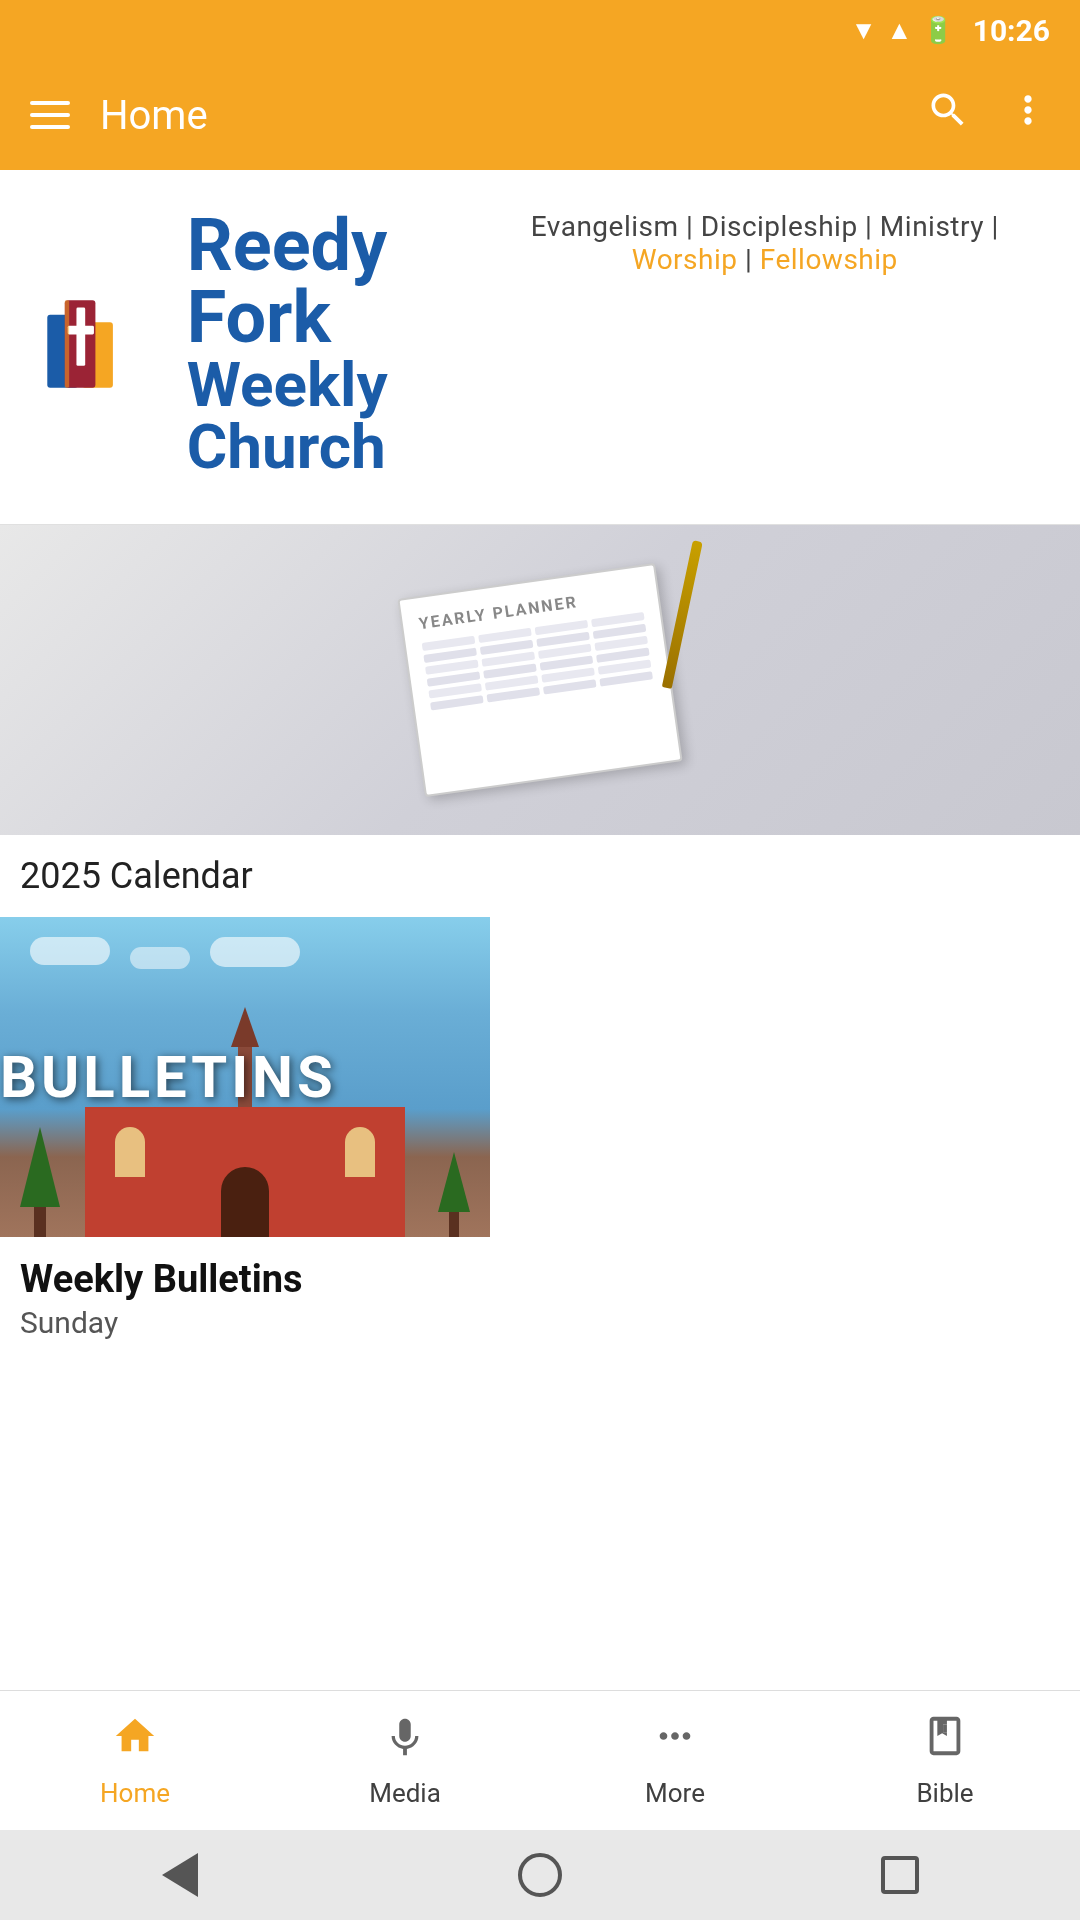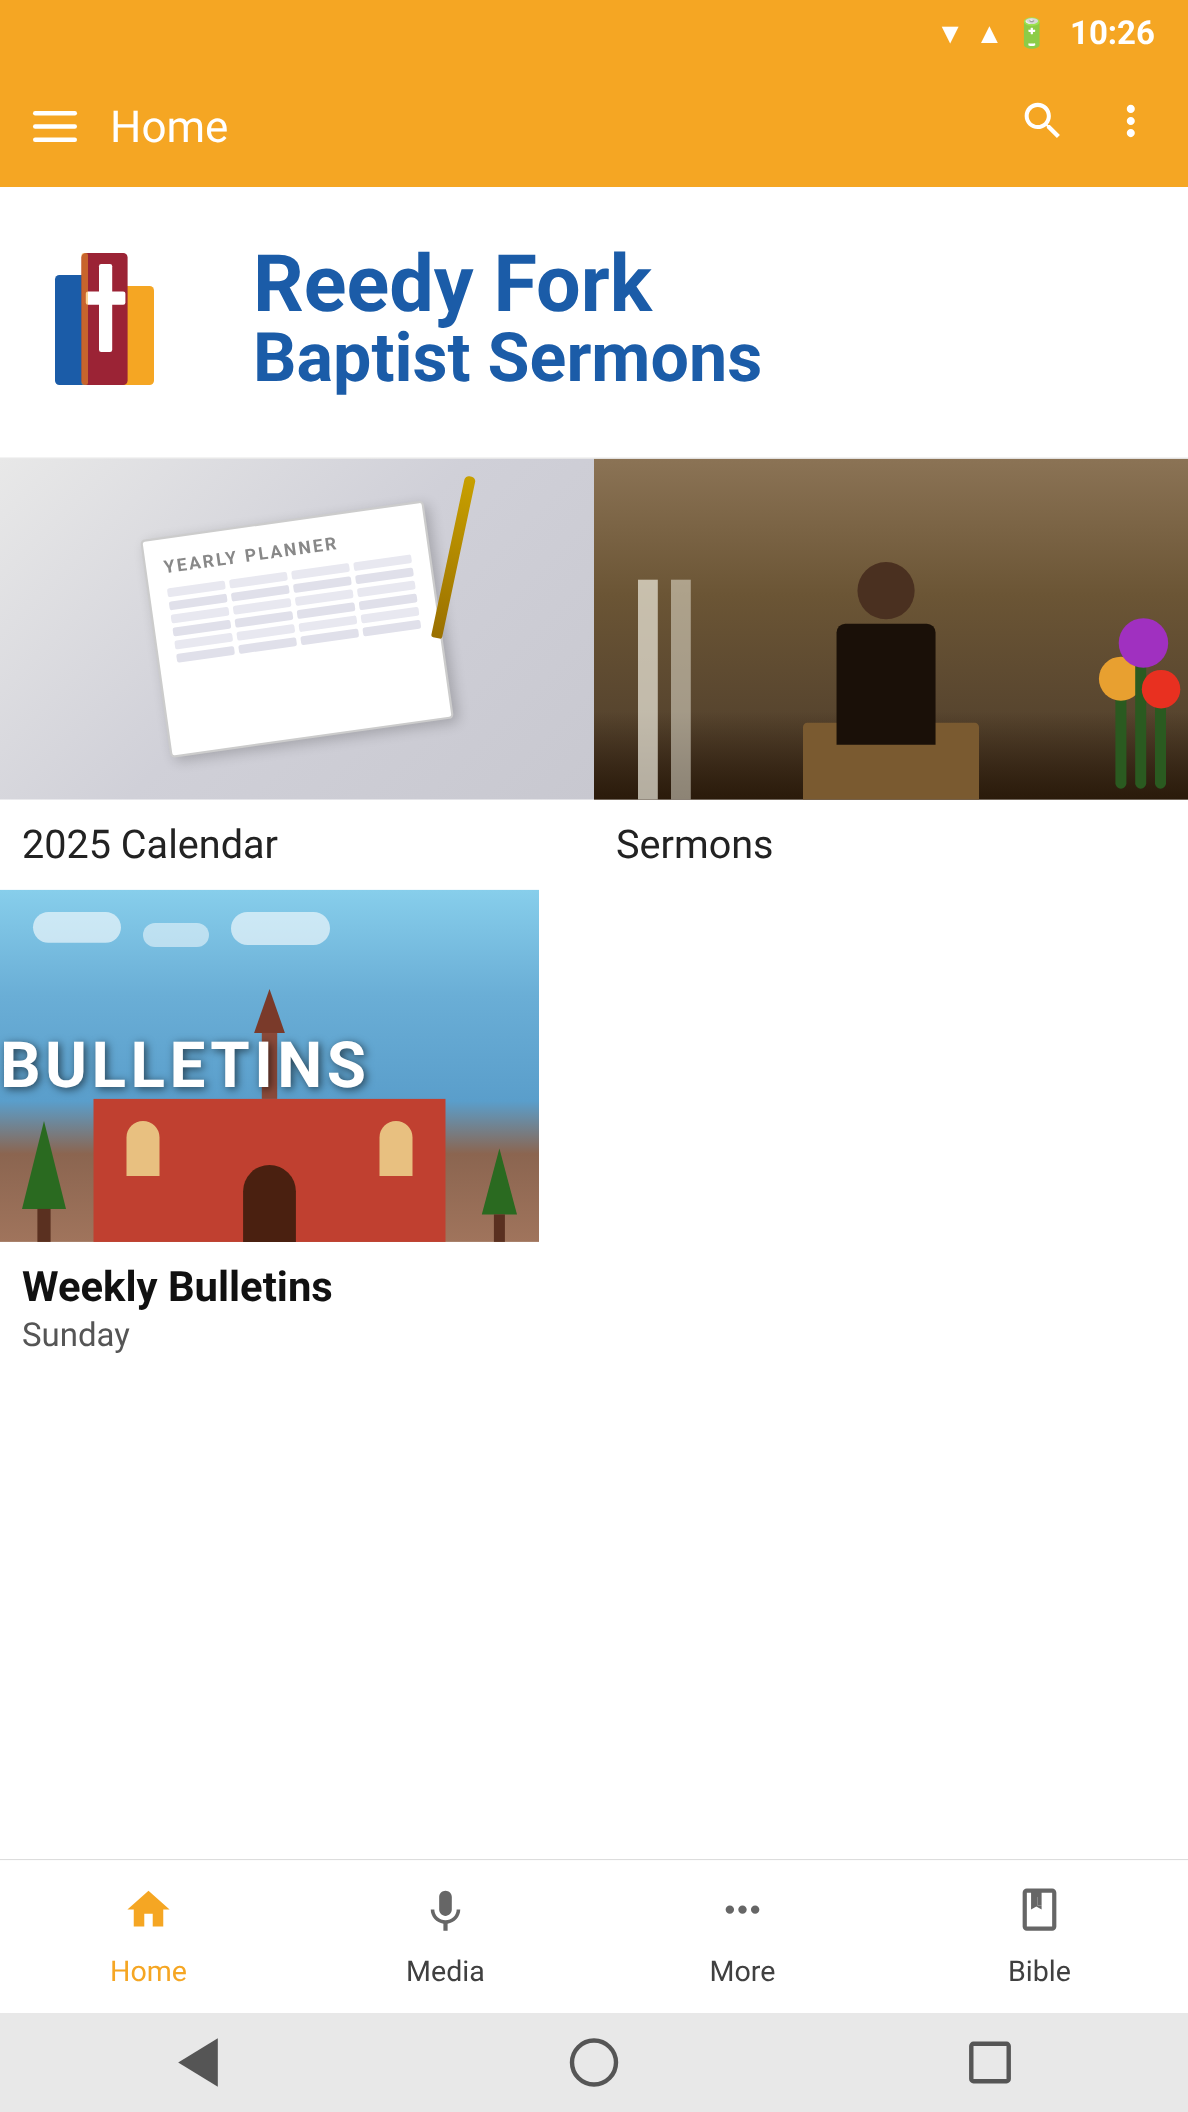--- a/index.html
+++ b/index.html
@@ -342,22 +342,25 @@
 
       <rect x="34" y="20" width="42" height="120" rx="4" fill="#9B2335"></rect>
 
       <rect x="50" y="30" width="12" height="80" rx="2" fill="#fff"></rect>
       <rect x="38" y="55" width="36" height="12" rx="2" fill="#fff"></rect>
 
       <rect x="34" y="20" width="6" height="120" rx="2" fill="#F5A623" opacity="0.5"></rect>
     </svg>
     <div class="church-name">
       <span class="church-name-line1">Reedy Fork</span>
-      <span class="church-name-line2">Baptist Sermons</span>
+      <span class="church-name-line2">Weekly Church</span>
     </div>
+  </div>
+  <div class="tagline">
+    <span style="color:#444;">Evangelism | Discipleship | Ministry | </span><span class="orange" style="color:#F5A623;">Worship</span><span style="color:#444;"> | </span><span style="color:#F5A623;">Fellowship</span>
   </div>
 </div>
 
 <div class="divider"></div>
 
 <div class="content-area">
   <div class="cards-row">
 
     <div class="card">
       <div class="card-image">
@@ -394,53 +397,20 @@
               </div>
             </div>
 
             <div style="position:absolute; top:-20px; right:-25px; width:10px; height:150px; background:linear-gradient(to bottom, #c8a000, #9a7000); border-radius:4px 4px 2px 2px; transform:rotate(20deg);"></div>
           </div>
         </div>
       </div>
       <div class="card-label">2025 Calendar</div>
     </div>
 
-    <div class="card">
-      <div class="card-image">
-        <div class="sermon-img">
-
-          <div style="position:absolute; bottom:0; left:0; right:0; height:80px; background:linear-gradient(to top, #2a1a0a, transparent);"></div>
-
-          <div style="position:absolute; bottom:0; left:50%; transform:translateX(-50%); width:160px; height:70px; background:#7a5a30; border-radius:4px 4px 0 0;"></div>
-
-          <div style="position:absolute; bottom:50px; left:50%; transform:translateX(-55%); display:flex; flex-direction:column; align-items:center;">
-            <div style="width:52px; height:52px; background:#4a3020; border-radius:50%;"></div>
-            <div style="width:90px; height:110px; background:#1a1008; border-radius:8px 8px 0 0; margin-top:4px;"></div>
-          </div>
-
-          <div style="position:absolute; bottom:10px; right:20px;">
-            <div style="display:flex; gap:8px; align-items:flex-end;">
-              <div style="width:10px; height:100px; background:#2a5a20; border-radius:5px; position:relative;">
-                <div style="position:absolute; top:-20px; left:-15px; width:40px; height:40px; background:#e8a030; border-radius:50%;"></div>
-              </div>
-              <div style="width:10px; height:130px; background:#2a5a20; border-radius:5px; position:relative;">
-                <div style="position:absolute; top:-25px; left:-15px; width:45px; height:45px; background:#a030c0; border-radius:50%;"></div>
-              </div>
-              <div style="width:10px; height:90px; background:#2a5a20; border-radius:5px; position:relative;">
-                <div style="position:absolute; top:-18px; left:-12px; width:35px; height:35px; background:#e83020; border-radius:50%;"></div>
-              </div>
-            </div>
-          </div>
-
-          <div style="position:absolute; bottom:0; left:40px; width:18px; height:200px; background:#f0ede0; opacity:0.7;"></div>
-          <div style="position:absolute; bottom:0; left:70px; width:18px; height:200px; background:#f0ede0; opacity:0.5;"></div>
-        </div>
-      </div>
-      <div class="card-label">Sermons</div>
-    </div>
   </div>
 
   <div class="bulletins-card">
     <div class="bulletins-image">
 
       <div style="position:absolute; top:20px; left:30px;">
         <div style="display:flex; gap:20px;">
           <div style="width:80px; height:28px; background:rgba(255,255,255,0.6); border-radius:50px;"></div>
           <div style="width:60px; height:22px; background:rgba(255,255,255,0.5); border-radius:50px; margin-top:10px;"></div>
           <div style="width:90px; height:30px; background:rgba(255,255,255,0.6); border-radius:50px;"></div>

